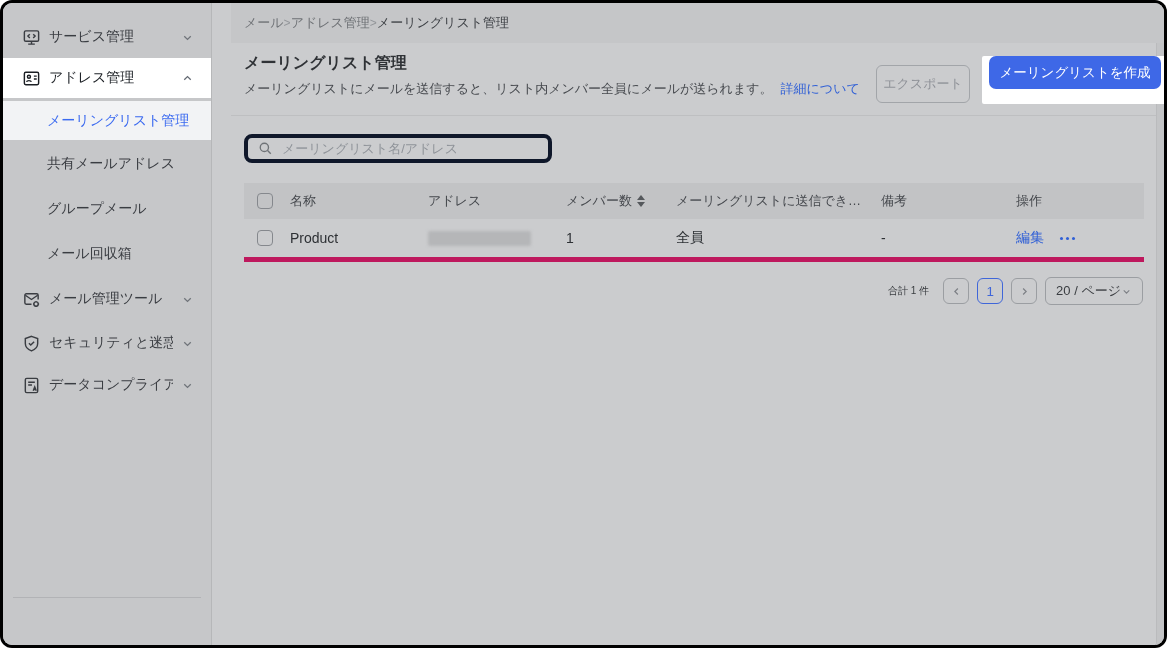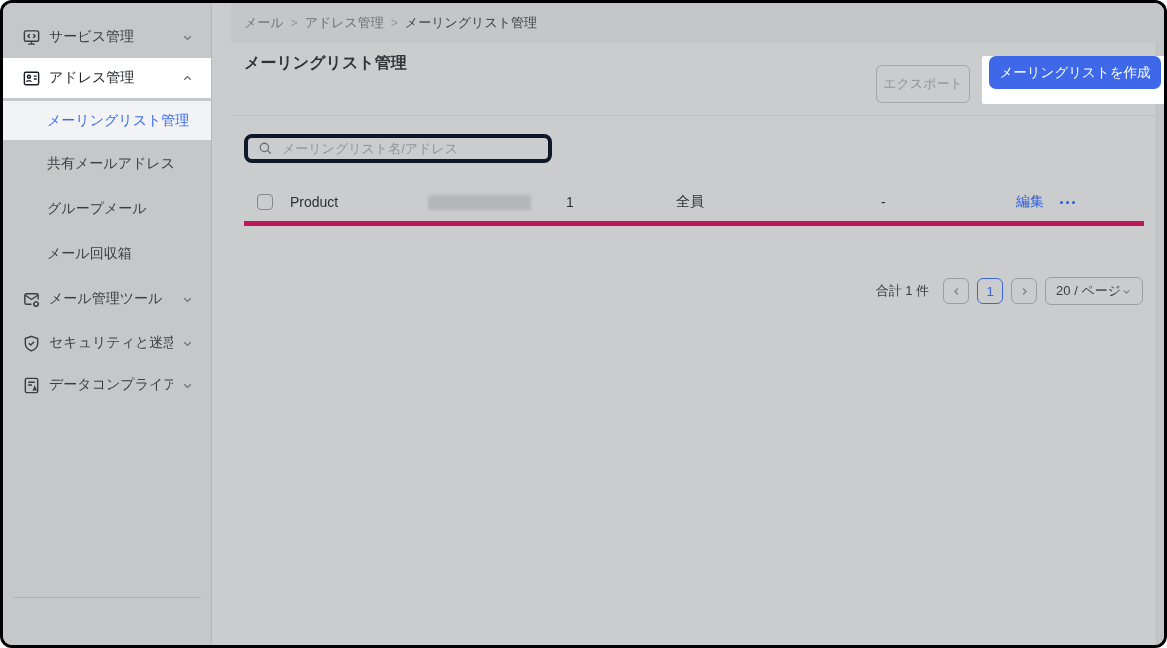--- a/index.html
+++ b/index.html
@@ -17,21 +17,21 @@
   .nav-item.hl .nav-icon{color:#1b1f24;}
   .nav-item.hl .chev{color:#646a73;}
   .nav-sub{position:absolute;left:0;right:0;display:flex;align-items:center;padding-left:44px;font-size:14px;color:#3a3d42;cursor:pointer;white-space:nowrap;}
   .nav-sub.active{background:#f2f3f5;color:#3b6af0;}
   .side-divider{position:absolute;left:10px;right:10px;bottom:47px;height:1px;background:#b2b3b6;}
   .side-footer{position:absolute;left:0;right:0;bottom:0;height:46px;display:flex;align-items:center;gap:10px;padding:0 18px;font-size:13.5px;color:#3a3d42;cursor:pointer;}
   .side-footer .nav-icon{width:18px;height:18px;color:#3a3d42;}
 
   
   .main{position:absolute;left:228px;top:0;right:0;bottom:0;}
-  .crumb-bar{position:absolute;left:0;right:0;top:0;height:40px;background:#c5c6c8;display:flex;align-items:center;padding-left:13px;gap:7px;font-size:13px;}
+  .crumb-bar{position:absolute;left:0;right:0;top:0;height:40px;background:#c5c6c8;display:flex;align-items:center;padding-left:13px;font-size:13px;}
   .crumb{color:#6e7175;cursor:pointer;}
   .crumb.last{color:#3c3f44;}
   .crumb-sep{color:#94979b;font-size:12px;}
   .gutter{position:absolute;right:0;top:40px;bottom:0;width:8px;background:#c3c4c6;border-left:1px solid #babbbd;}
 
   .page-title{position:absolute;left:13px;top:50px;font-size:16px;font-weight:bold;color:#2f3236;}
   .page-desc{position:absolute;left:13px;top:77px;font-size:13px;color:#474a4f;white-space:nowrap;}
   .desc-link{color:#2f5fd6;margin-left:8px;cursor:pointer;}
   .header-divider{position:absolute;left:0;right:8px;top:112px;height:1px;background:#bebfc1;}
 
@@ -58,21 +58,21 @@
   .sort-icon{display:flex;flex-direction:column;gap:2px;cursor:pointer;}
   .sort-icon span{width:0;height:0;border-left:4px solid transparent;border-right:4px solid transparent;}
   .sort-up{border-bottom:5px solid #55585c;}
   .sort-down{border-top:5px solid #55585c;}
   .blur-chip{width:103px;height:15px;background:#b5b6b8;border-radius:2px;filter:blur(1.5px);}
   .link-blue{color:#2f5fd6;cursor:pointer;}
   .dots{display:flex;gap:3px;cursor:pointer;align-items:center;}
   .dots i{width:3px;height:3px;border-radius:50%;background:#2f5fd6;}
 
   .pagination{position:absolute;top:274px;right:21px;display:flex;align-items:center;gap:8px;height:28px;}
-  .pg-total{font-size:13px;color:#3a3d41;margin-right:6px;}
+  .pg-total{font-size:10px;color:#3a3d41;margin-right:6px;}
   .pg-btn{width:26px;height:26px;border:1px solid #9b9ea2;border-radius:6px;display:flex;align-items:center;justify-content:center;color:#7e8186;background:transparent;cursor:pointer;}
   .pg-btn.current{border-color:#3f66d9;color:#3f66d9;}
   .pg-size{height:28px;border:1px solid #9b9ea2;border-radius:6px;display:flex;align-items:center;gap:0;padding:0 10px;font-size:13px;color:#3a3d41;cursor:pointer;}
   .pg-size .chev{color:#7e8186;}
   svg{display:block;}
 </style>
 </head>
 <body>
 
 <div class="frame">
@@ -183,40 +183,60 @@
         <span class="crumb">メール</span>
         <span class="crumb-sep">&gt;</span>
         <span class="crumb">アドレス管理</span>
         <span class="crumb-sep">&gt;</span>
         <span class="crumb last">メーリングリスト管理</span>
       </div>
 
       <div class="gutter"></div>
 
       <h1 class="page-title" style="margin:0;">メーリングリスト管理</h1>
+      <div class="page-desc">
+        <span>メーリングリストにメールを送信すると、リスト内メンバー全員にメールが送られます。</span><span class="desc-link">詳細について</span>
+      </div>
 
       <button class="export-btn">エクスポート</button>
 
       <div class="hl-box">
         <button class="create-btn">メーリングリストを作成</button>
       </div>
 
       <div class="header-divider"></div>
 
       <div class="search-box">
         <span class="search-icon">
           <svg width="15" height="15" viewBox="0 0 20 20" fill="none" stroke="currentColor" stroke-width="1.8">
             <circle cx="8.5" cy="8.5" r="5.5"></circle>
               <path d="M12.8 12.8 L17 17"></path>
           </svg>
         </span>
         <input type="text" placeholder="メーリングリスト名/アドレス" style="">
       </div>
 
       <div class="table">
+        <div class="thead">
+          <div class="c-check">
+            <div class="checkbox"></div>
+          </div>
+          <div class="c-name">名称</div>
+          <div class="c-addr">アドレス</div>
+          <div class="c-members">
+            <span>メンバー数</span>
+            <span class="sort-icon">
+                <span class="sort-up"></span>
+                <span class="sort-down"></span>
+              </span>
+          </div>
+          <div class="c-send">メーリングリストに送信でき…</div>
+          <div class="c-note">備考</div>
+          <div class="c-ops">操作</div>
+        </div>
 
         <div class="trow">
           <div class="c-check">
             <div class="checkbox"></div>
           </div>
           <div class="c-name">Product</div>
           <div class="c-addr">
             <div class="blur-chip"></div>
           </div>
           <div class="c-members">1</div>

